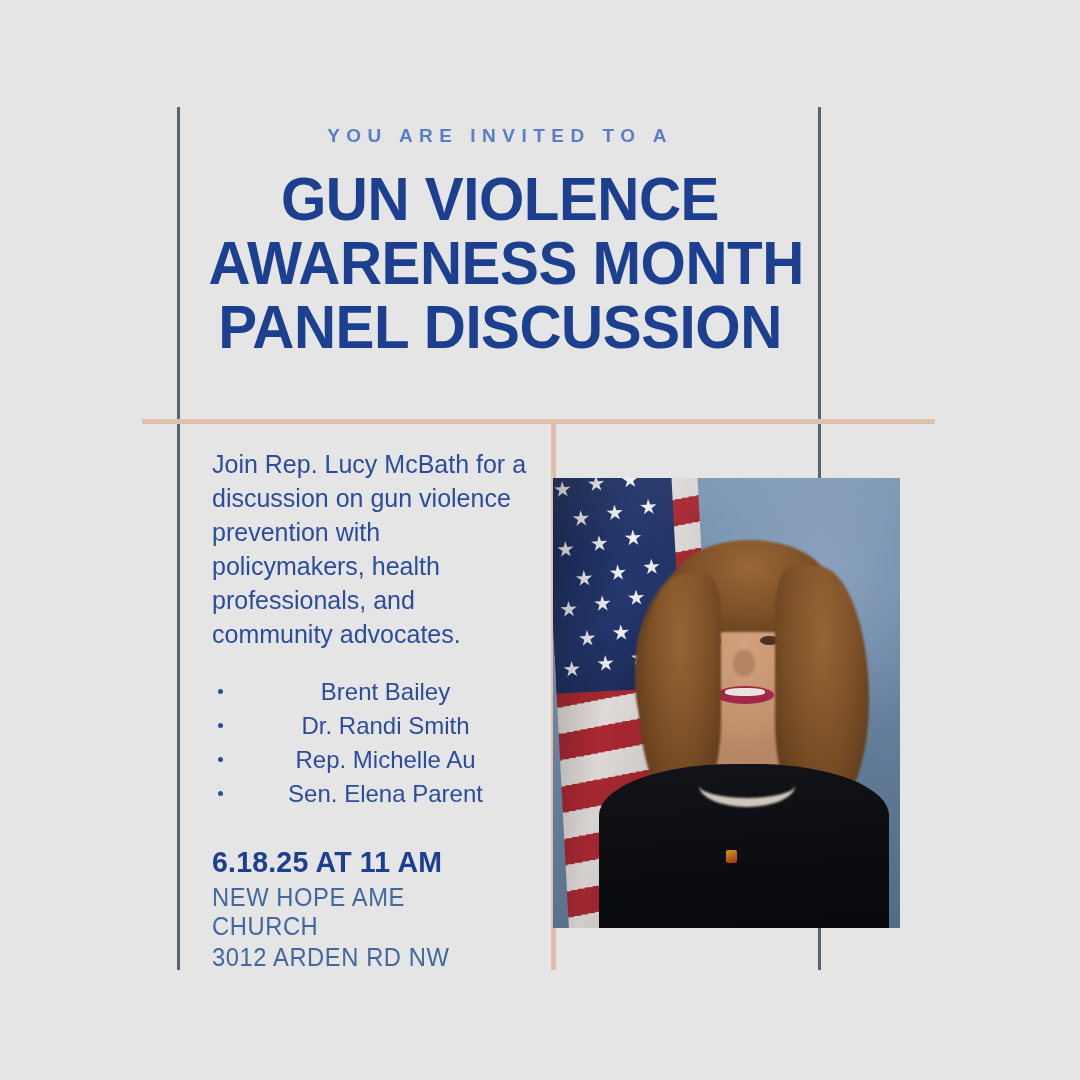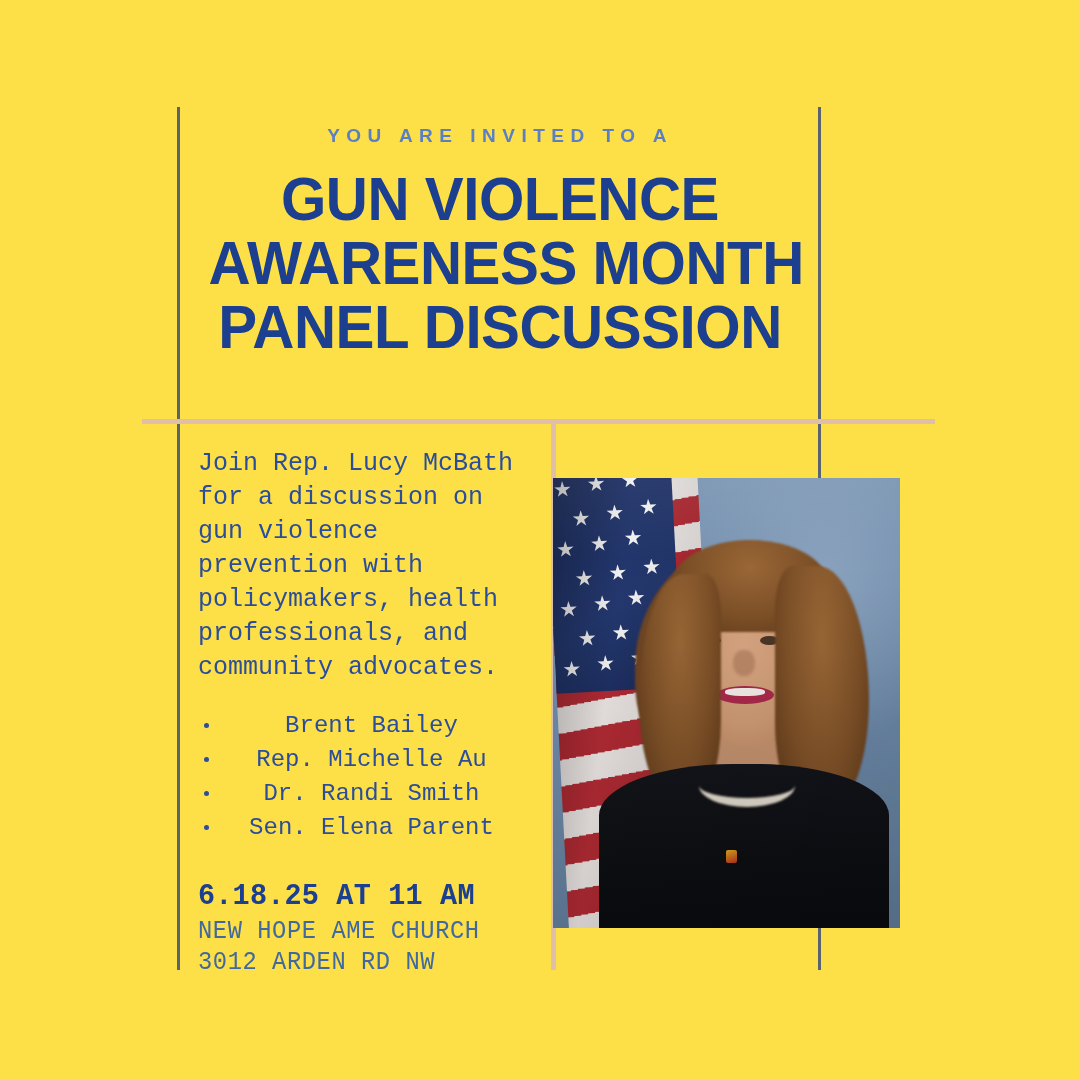--- a/index.html
+++ b/index.html
@@ -11,21 +11,21 @@
     width: 1080px;
     height: 1080px;
     overflow: hidden;
     font-family: "Liberation Sans", sans-serif;
   }
 
   #flyer {
     position: relative;
     width: 1080px;
     height: 1080px;
-    background: #fde047;
+    background: #e5e5e5;
   }
 
   
   .vline-dark {
     position: absolute;
     width: 3px;
     background: #5a6470;
   }
   #vline-left  { left: 177px; top: 107px; height: 863px; }
   #vline-right { left: 818px; top: 107px; height: 863px; }
@@ -72,24 +72,23 @@
     margin: 0;
     letter-spacing: -0.5px;
     transform: scaleX(0.94);
     transform-origin: center;
   }
   #headline .hl-line { display: block; white-space: nowrap; }
 
   
   #left-col {
     position: absolute;
-    left: 198px;
+    left: 212px;
     top: 447px;
     width: 320px;
-    font-family: Liberation Mono, monospace;
   }
   #intro-paragraph {
     font-size: 25px;
     line-height: 1.36;
     color: #2b4d9b;
     margin: 0 0 24px 0;
     font-weight: 500;
   }
   #speakers-heading {
     font-size: 26px;
@@ -358,25 +357,25 @@
     <p id="intro-paragraph">Join Rep. Lucy McBath for a discussion on gun violence prevention with policymakers, health professionals, and community advocates.</p>
 
 
     <ul id="speakers-list">
       <li>
         <span class="bullet-dot"></span>
         <span>Brent Bailey</span>
       </li>
       <li>
         <span class="bullet-dot"></span>
-        <span>Rep. Michelle Au</span>
+        <span>Dr. Randi Smith</span>
       </li>
       <li>
         <span class="bullet-dot"></span>
-        <span>Dr. Randi Smith</span>
+        <span>Rep. Michelle Au</span>
       </li>
       <li>
         <span class="bullet-dot"></span>
         <span>Sen. Elena Parent</span>
       </li>
     </ul>
 
     <p id="event-datetime">6.18.25 AT 11 AM</p>
     <p id="event-venue">NEW HOPE AME CHURCH</p>
     <p id="event-address">3012 ARDEN RD NW</p>

